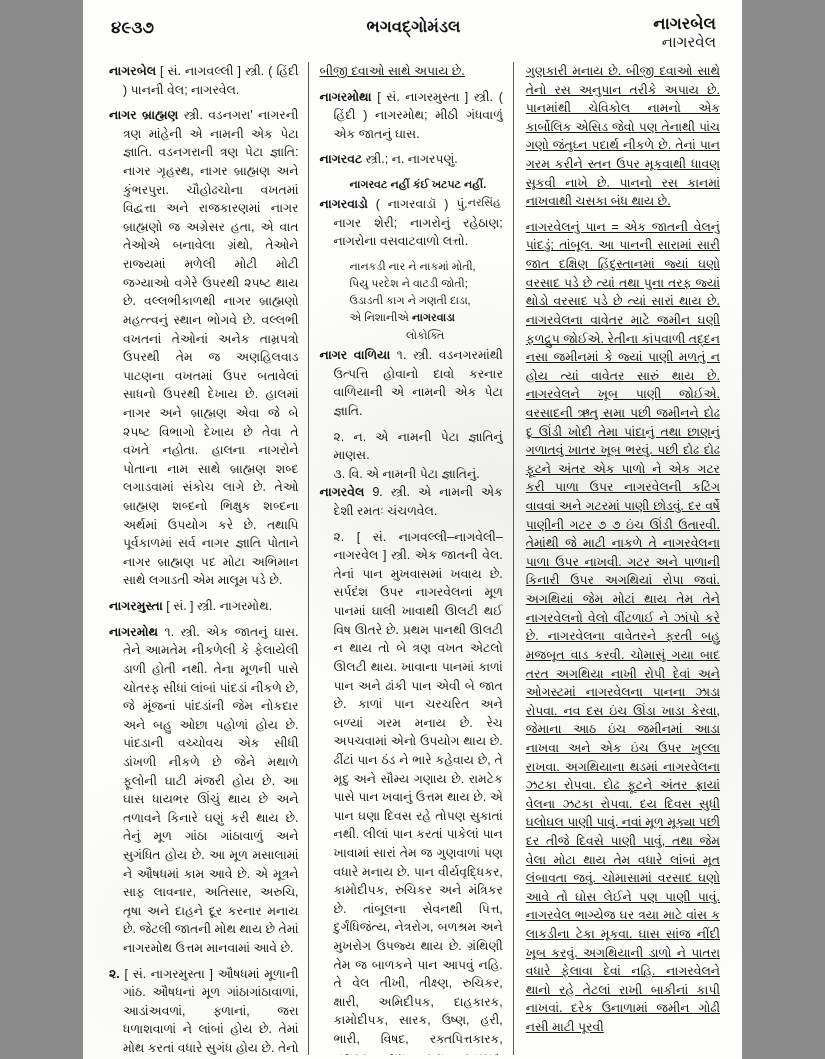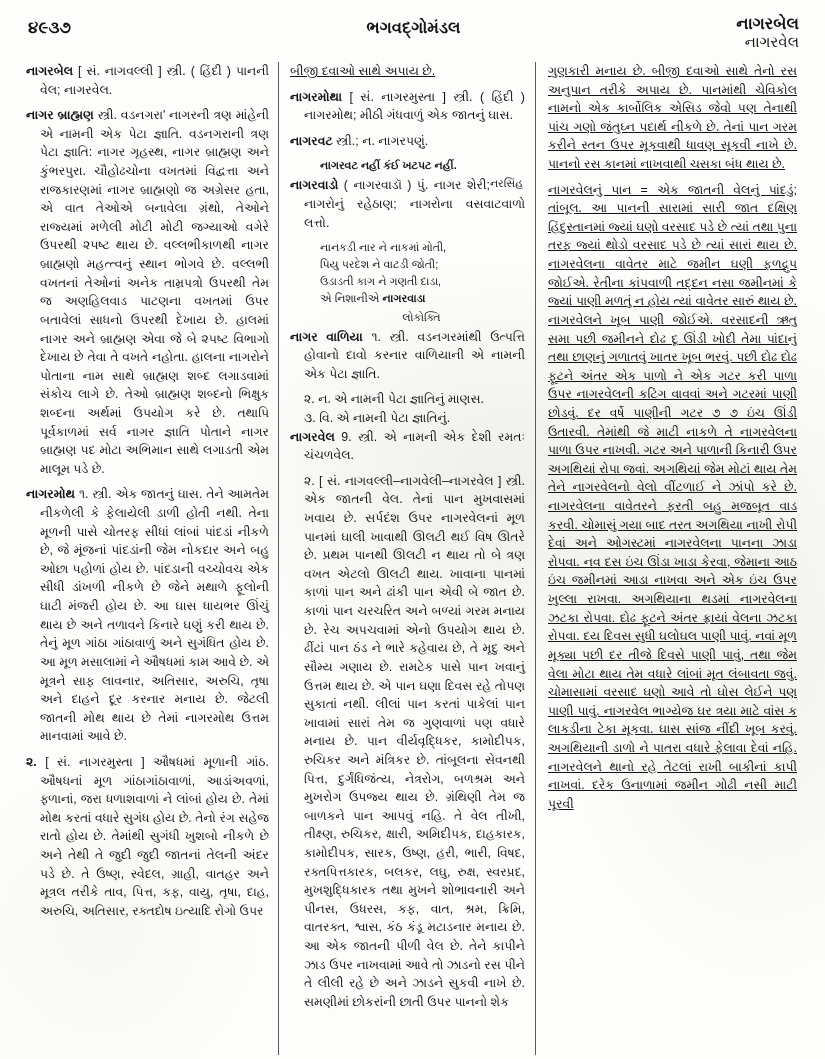--- a/index.html
+++ b/index.html
@@ -3,21 +3,21 @@
 <meta charset="utf-8">
 <title>Bhagavadgomandal page</title>
 <style>
   html, body {
     margin: 0;
     padding: 0;
     background: #8a8a8a;
   }
   .page {
     position: relative;
-    width: 825px;
+    width: 659px;
     height: 1059px;
     margin: 0 auto;
     background: #fdfdfb;
     overflow: hidden;
     font-family: "Liberation Sans", "DejaVu Sans", sans-serif;
     color: #141414;
     box-sizing: border-box;
     
     background-image:
       radial-gradient(ellipse 420px 320px at 62% 46%, rgba(180,180,175,0.20), rgba(255,255,255,0) 72%),
@@ -42,20 +42,21 @@
     letter-spacing: .2px;
   }
   .hdr-title {
     position: absolute;
     left: 0;
     right: 0;
     top: 4px;
     text-align: center;
     font-weight: bold;
     font-size: 16.5px;
+    font-family: Liberation Mono, monospace;
   }
   .hdr-right {
     position: absolute;
     right: 0;
     top: 0;
     text-align: right;
     line-height: 1.15;
   }
   .hdr-right .r1 { font-weight: bold; font-size: 16.5px; display: block; }
   .hdr-right .r2 { font-weight: normal; font-size: 15px; display: block; }
@@ -139,20 +140,21 @@
     <div class="hdr-right">
       <span class="r1">નાગરબેલ</span>
       <span class="r2">નાગરવેલ</span>
     </div>
   </div>
 
   <div class="cols">
     <div class="col col-1">
         <p class="entry"><span class="hw">નાગરબેલ</span><span> [ સં. નાગવલ્લી ] સ્ત્રી. ( હિંદી ) પાનની વેલ; નાગરવેલ.</span></p>
         <p class="entry"><span class="hw">નાગર બ્રાહ્મણ</span><span> સ્ત્રી. વડનગરા' નાગરની ત્રણ માંહેની એ નામની એક પેટા જ્ઞાતિ. વડનગરાની ત્રણ પેટા જ્ઞાતિ: નાગર ગૃહસ્થ, નાગર બ્રાહ્મણ અને કુંભરપુરા. ચૌહોઢચોના વખતમાં વિદ્વત્તા અને રાજકારણમાં નાગર બ્રાહ્મણો જ અગ્રેસર હતા, એ વાત તેઓએ બનાવેલા ગ્રંથો, તેઓને રાજ્યમાં મળેલી મોટી મોટી જગ્યાઓ વગેરે ઉપરથી ૨૫ષ્ટ થાય છે. વલ્લભીકાળથી નાગર બ્રાહ્મણો મહત્ત્વનું સ્થાન ભોગવે છે. વલ્લભી વખતનાં તેઓનાં અનેક તામ્રપત્રો ઉપરથી તેમ જ અણહિલવાડ પાટણના વખતમાં ઉપર બતાવેલાં સાધનો ઉપરથી દેખાય છે. હાલમાં નાગર અને બ્રાહ્મણ એવા જે બે ૨૫ષ્ટ વિભાગો દેખાય છે તેવા તે વખતે નહોતા. હાલના નાગરોને પોતાના નામ સાથે બ્રાહ્મણ શબ્દ લગાડવામાં સંકોચ લાગે છે. તેઓ બ્રાહ્મણ શબ્દનો ભિક્ષુક શબ્દના અર્થમાં ઉપયોગ કરે છે. તથાપિ પૂર્વકાળમાં સર્વ નાગર જ્ઞાતિ પોતાને નાગર બ્રાહ્મણ પદ મોટા અભિમાન સાથે લગાડતી એમ માલૂમ પડે છે.</span></p>
+        <p class="entry"><span class="hw">નાગરમુસ્તા</span><span> [ સં. ] સ્ત્રી. નાગરમોથ.</span></p>
         <p class="entry"><span class="hw">નાગરમોથ</span><span> ૧. સ્ત્રી. એક જાતનું ઘાસ. તેને આમતેમ નીકળેલી કે ફેલાયેલી ડાળી હોતી નથી. તેના મૂળની પાસે ચોતરફ સીધાં લાંબાં પાંદડાં નીકળે છે, જે મૂંજનાં પાંદડાંની જેમ નોકદાર અને બહુ ઓછા પહોળાં હોય છે. પાંદડાની વચ્ચોવચ એક સીધી ડાંખળી નીકળે છે જેને મથાળે ફૂલોની ઘાટી મંજરી હોય છે. આ ઘાસ ધાયભર ઊંચું થાય છે અને તળાવને કિનારે ઘણું કરી થાય છે. તેનું મૂળ ગાંઠા ગાંઠાવાળું અને સુગંધિત હોય છે. આ મૂળ મસાલામાં ને ઔષધમાં કામ આવે છે. એ મૂત્રને સાફ લાવનાર, અતિસાર, અરુચિ, તૃષા અને દાહને દૂર કરનાર મનાય છે. જેટલી જાતની મોથ થાય છે તેમાં નાગરમોથ ઉત્તમ માનવામાં આવે છે.</span></p>
         <p class="entry"><span class="hw">૨.</span><span> [ સં. નાગરમુસ્તા ] ઔષધમાં મૂળાની ગાંઠ. ઔષધનાં મૂળ ગાંઠાગાંઠાવાળાં, આડાંઅવળાં, ફ્ળાનાં, જરા ધળાશવાળાં ને લાંબાં હોય છે. તેમાં મોથ કરતાં વધારે સુગંધ હોય છે. તેનો રંગ સહેજ રાતો હોય છે. તેમાંથી સુગંધી ખુશબો નીકળે છે અને તેથી તે જુદી જુદી જાતનાં તેલની અંદર પડે છે. તે ઉષ્ણ, સ્વેદલ, ગ્રાહી, વાતહર અને મૂત્રલ તરીકે તાવ, પિત્ત, કફ, વાયુ, તૃષા, દાહ, અરુચિ, અતિસાર, રક્તદોષ ઇત્યાદિ રોગો ઉપર</span></p>
       </div>
     <div class="rule"></div>
     <div class="col col-2">
         <p class="first">બીજી દવાઓ સાથે અપાય છે.</p>
         <p class="entry"><span class="hw">નાગરમોથા</span><span> [ સં. નાગરમુસ્તા ] સ્ત્રી. ( હિંદી ) નાગરમોથ; મીઠી ગંધવાળું એક જાતનું ઘાસ.</span></p>
         <p class="entry"><span class="hw">નાગરવટ</span><span> સ્ત્રી.; ન. નાગરપણું.</span></p>
         <div class="verse">
           <span class="vl" style="font-weight: bold;">નાગરવટ નહીં કંઈ ખટપટ નહીં.</span>

